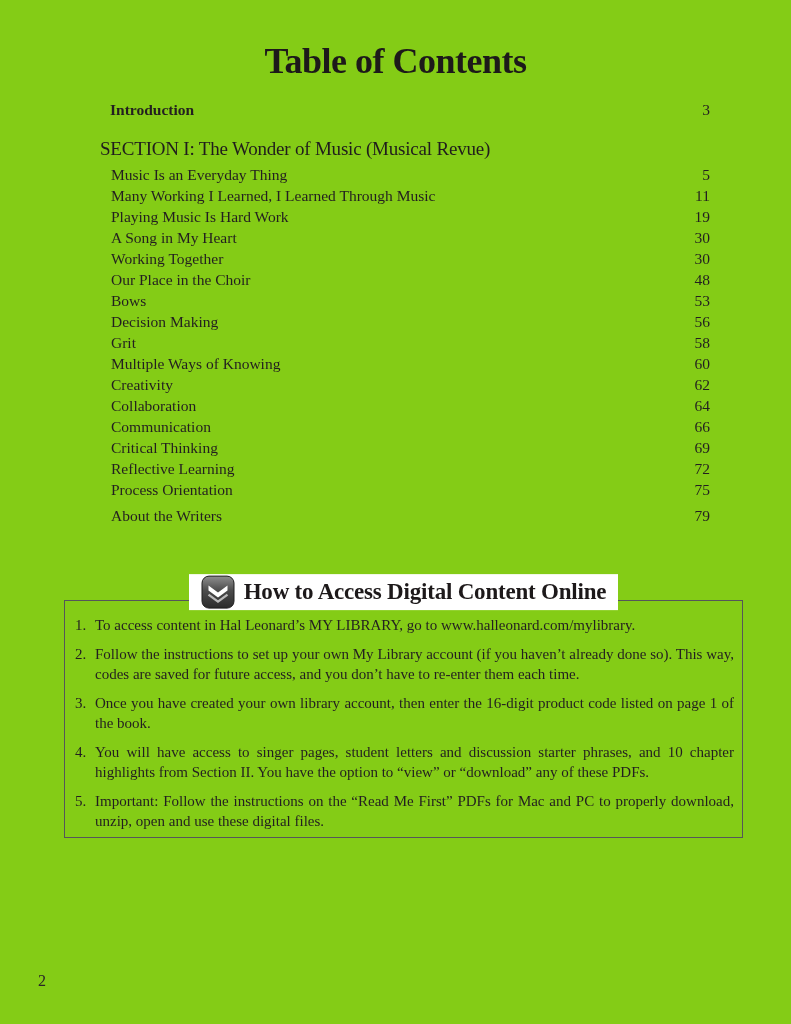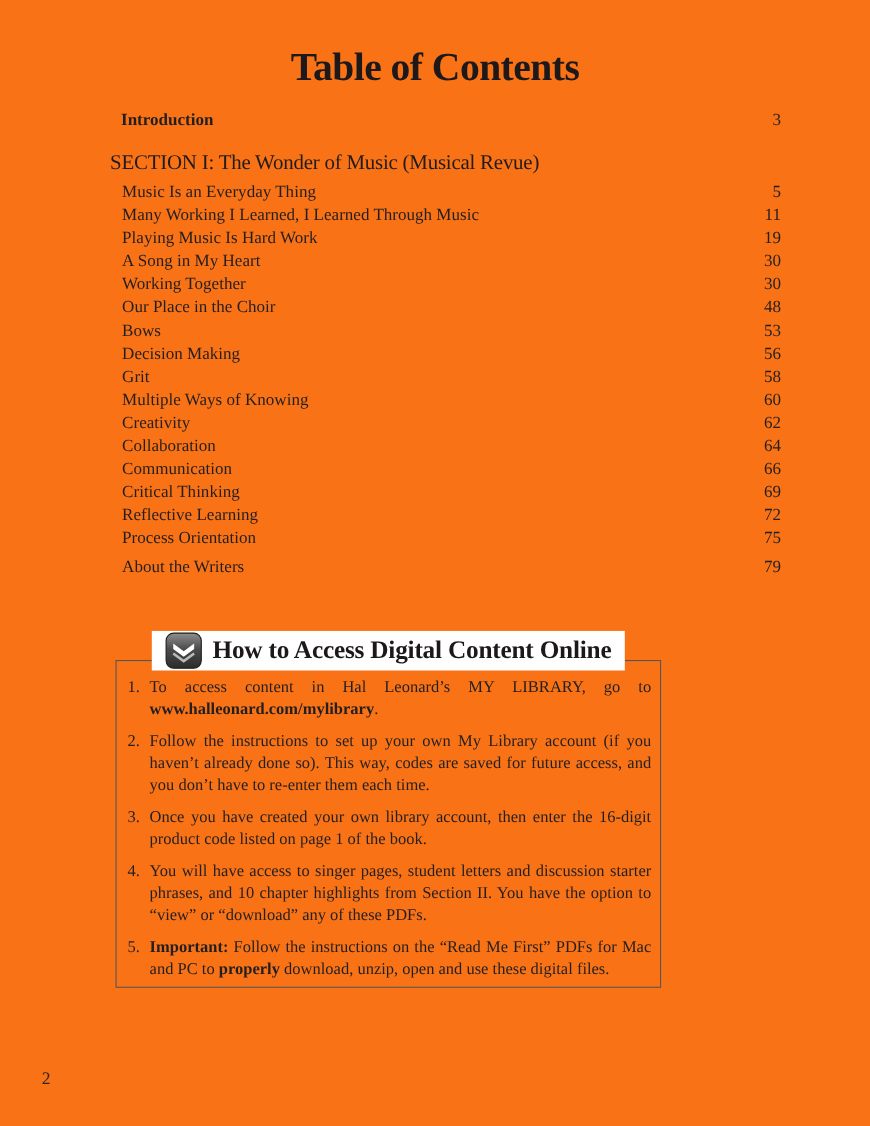--- a/index.html
+++ b/index.html
@@ -3,21 +3,21 @@
 <meta charset="utf-8">
 <style>
   html, body { margin: 0; padding: 0; }
   body {
     width: 791px; height: 1024px;
     background: #ffffff;
     font-family: "Liberation Serif", serif;
     color: #231f20;
     -webkit-font-smoothing: antialiased;
   }
-  .sheet { position: relative; width: 791px; height: 1024px; overflow: hidden; background: #f97316; }
+  .sheet { position: relative; width: 791px; height: 1024px; overflow: hidden; background: #84cc16; }
 
   
   .page-title {
     margin: 40px 0 0 0;
     text-align: center;
     font-size: 36px;
     font-weight: 600;
     letter-spacing: -0.5px;
     line-height: 42px;
     color: #1d191a;
@@ -37,22 +37,22 @@
     font-size: 19px; line-height: 21px;
     letter-spacing: -0.2px;
     color: #201c1d;
   }
   .section-heading.second { margin-top: 21px; }
   .about-row { margin-top: 5px; gap: 23px; }
 
   
   .access-box {
     position: relative;
-    margin: 74px 0 0 105px;
-    width: 496px;
+    margin: 74px 0 0 64px;
+    width: 679px;
     border: 1.5px solid #55565a;
     box-sizing: border-box;
     padding: 14px 8px 6px 10px;
   }
   .box-heading {
     position: absolute;
     top: 0; left: 0; right: 0;
     transform: translateY(-56%);
     text-align: center;
     line-height: 36px;
@@ -70,21 +70,21 @@
 
   .access-list { list-style: none; margin: 0; padding: 0; }
   .access-item {
     display: flex;
     margin-bottom: 9px;
     font-size: 15px; line-height: 20px;
   }
   .access-item:last-child { margin-bottom: 0; }
   .access-item .num { width: 20px; flex: 0 0 20px; }
   .access-item .body { flex: 1; text-align: justify; }
-  .b { font-weight: 700; }
+  .b { font-weight: 400; }
 
   
   .folio {
     position: absolute; left: 38px; top: 972px;
     font-size: 16px; color: #2a2627;
   }
 </style>
 </head>
 <body>
 

